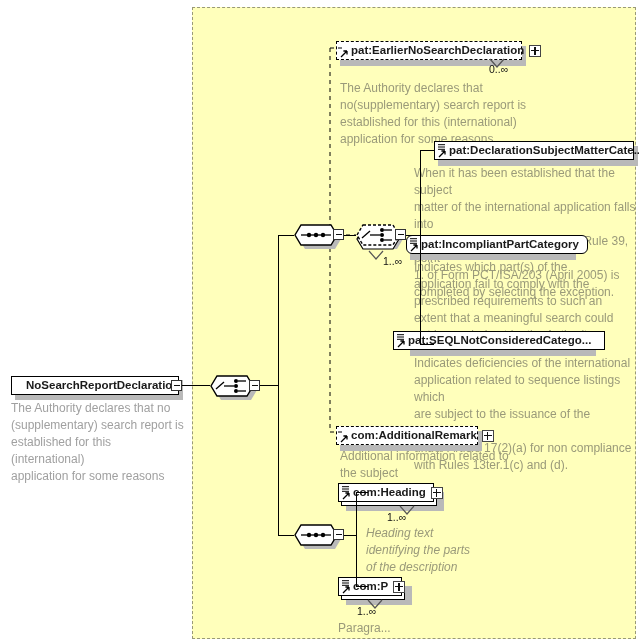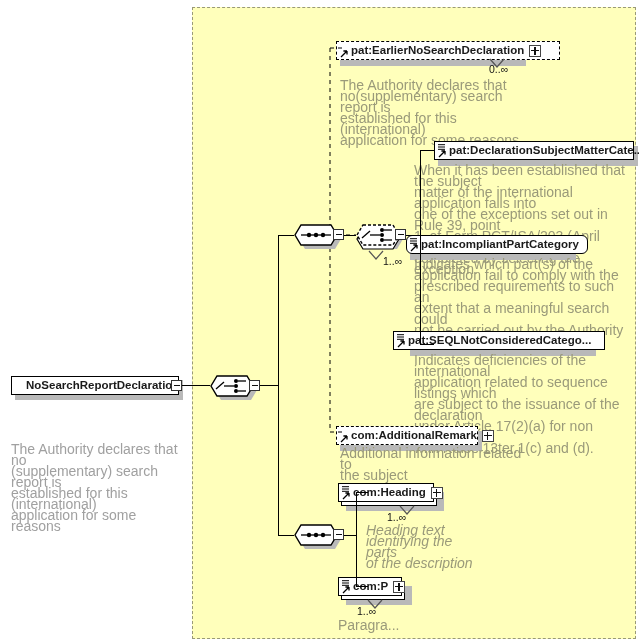--- a/index.html
+++ b/index.html
@@ -133,26 +133,26 @@
   .minusbox::before {
     content: "";
     position: absolute;
     left: 1.5px; right: 1.5px; top: 3.7px;
     height: 1.4px; background: #111;
   }
 
   
   .desc {
     position: absolute;
-    font-size: 14px;
+    font-size: 12px;
     color: #9a9a7a;
-    line-height: 11px;
+    line-height: 17px;
     white-space: pre-line;
   }
-  .desc.grey { color: #a0a0a0; margin-top: 44px; }
+  .desc.grey { color: #a0a0a0; }
 
   
   .occ {
     position: absolute;
     font-size: 10.5px;
     color: #111;
     white-space: nowrap;
   }
 
   
@@ -240,21 +240,21 @@
 
   <div class="line-h" style="left:344px; top:235px; width:12px;"></div>
   <svg class="abs" style="left:320px; top:40px; width:50px; height:420px; z-index:1;">
     <line x1="10" y1="8" x2="10" y2="392" stroke="#000" stroke-width="1" stroke-dasharray="4,4"></line>
     <line x1="10" y1="8" x2="24" y2="8" stroke="#000" stroke-width="1" stroke-dasharray="4,4"></line>
     <line x1="10" y1="195" x2="36" y2="195" stroke="#000" stroke-width="1" stroke-dasharray="4,4"></line>
     <line x1="10" y1="392" x2="24" y2="392" stroke="#000" stroke-width="1" stroke-dasharray="4,4"></line>
   </svg>
 
   <div class="elshadow" style="left:340px; top:46px; width:186px; height:20px;"></div>
-  <div class="el dashed" style="left:336px; top:41px; width:224px;">
+  <div class="el dashed" style="left:336px; top:41px; width:186px;">
     <svg class="arrow-glyph" viewBox="0 0 8 8">
       <path d="M1,7 L7,1 M7,1 L3.4,1 M7,1 L7,4.6" stroke="#000" stroke-width="1.3" fill="none"></path>
     </svg>
     <span class="el-label">pat:EarlierNoSearchDeclaration</span>
     <span class="plusbox"></span>
   </div>
   <svg class="abs" style="left:484px; top:58px; width:28px; height:12px; z-index:2;">
     <path d="M6,1 L13,9 L20,1" stroke="#555" stroke-width="1.2" fill="none"></path>
   </svg>
   <div class="occ" style="left:489px; top:63px;">0..∞</div>

